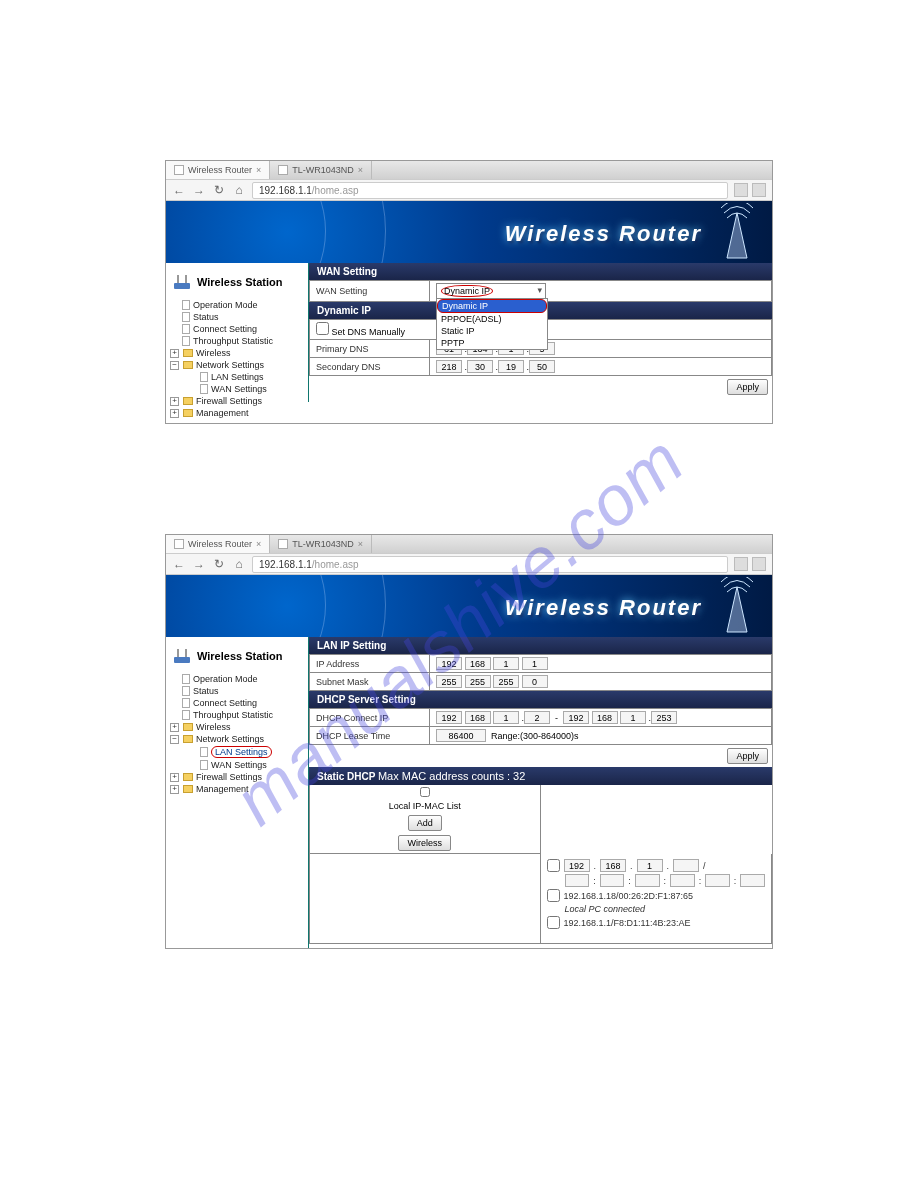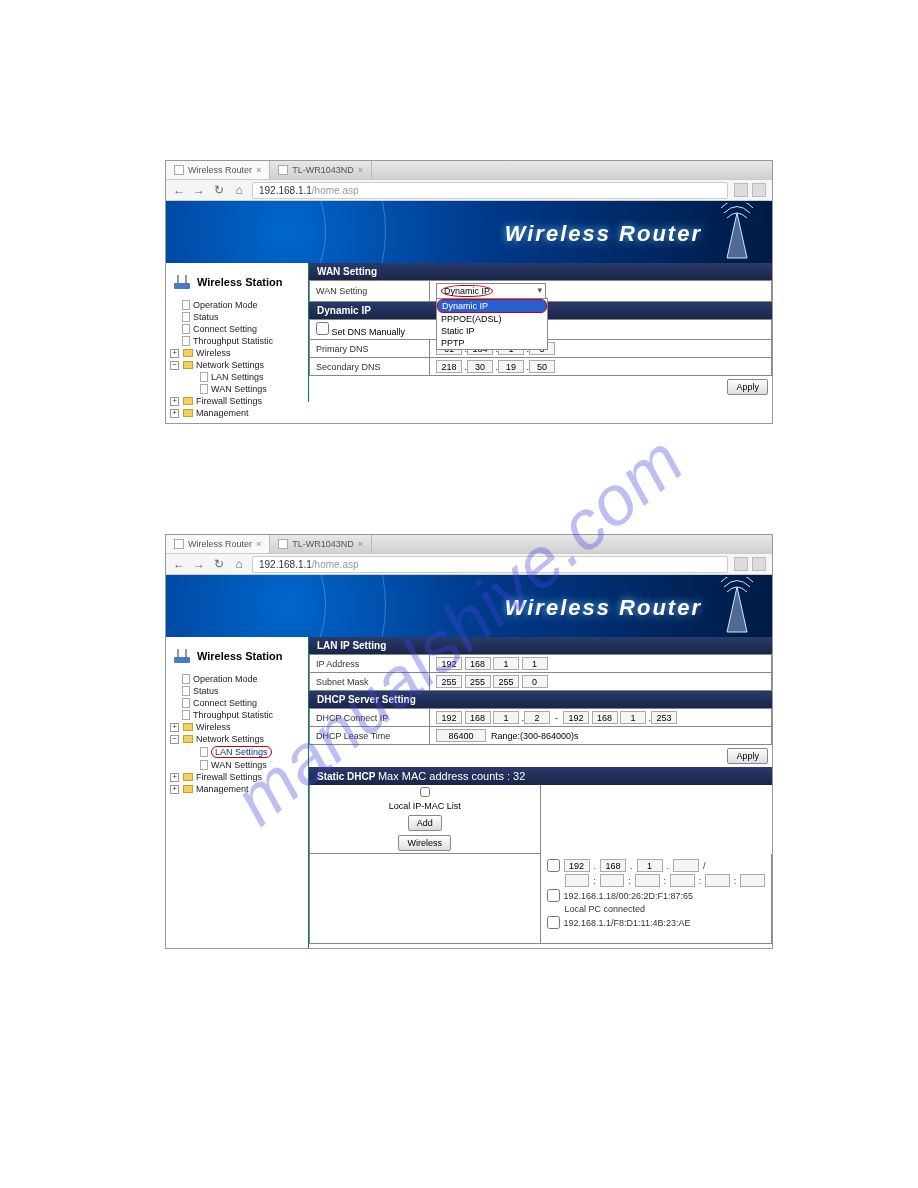--- a/index.html
+++ b/index.html
@@ -343,21 +343,21 @@
         <div style="display:flex;">
           <div class="dhcp-left" style="border:1px solid #888;border-top:none;height:90px;"></div>
           <div class="dhcp-right mac-area" style="border:1px solid #888;border-top:none;border-left:none;height:90px;">
             <div class="row"><input type="checkbox" style="">
               <input class="sm" value="192" style="">.<input class="sm" value="168" style="">.<input class="sm" value="1" style="">.<input class="sm" value="" style=""> /</div>
             <div class="row" style="padding-left:18px;"><span class="ip-box"></span>:<span class="ip-box"></span>:<span class="ip-box"></span>:<span class="ip-box"></span>:<span class="ip-box"></span>:<span class="ip-box"></span></div>
             <div class="row">
                 <input type="checkbox" style="">
                 <span>192.168.1.18/00:26:2D:F1:87:65</span>
               </div>
-            <div class="row" style="padding-left:18px;">
+            <div class="row" style="padding-left:18px;font-style:italic;">
                 <span>Local PC connected</span>
               </div>
             <div class="row">
                 <input type="checkbox" style="">
                 <span>192.168.1.1/F8:D1:11:4B:23:AE</span>
               </div>
           </div>
         </div>
       </div>
     </div>

